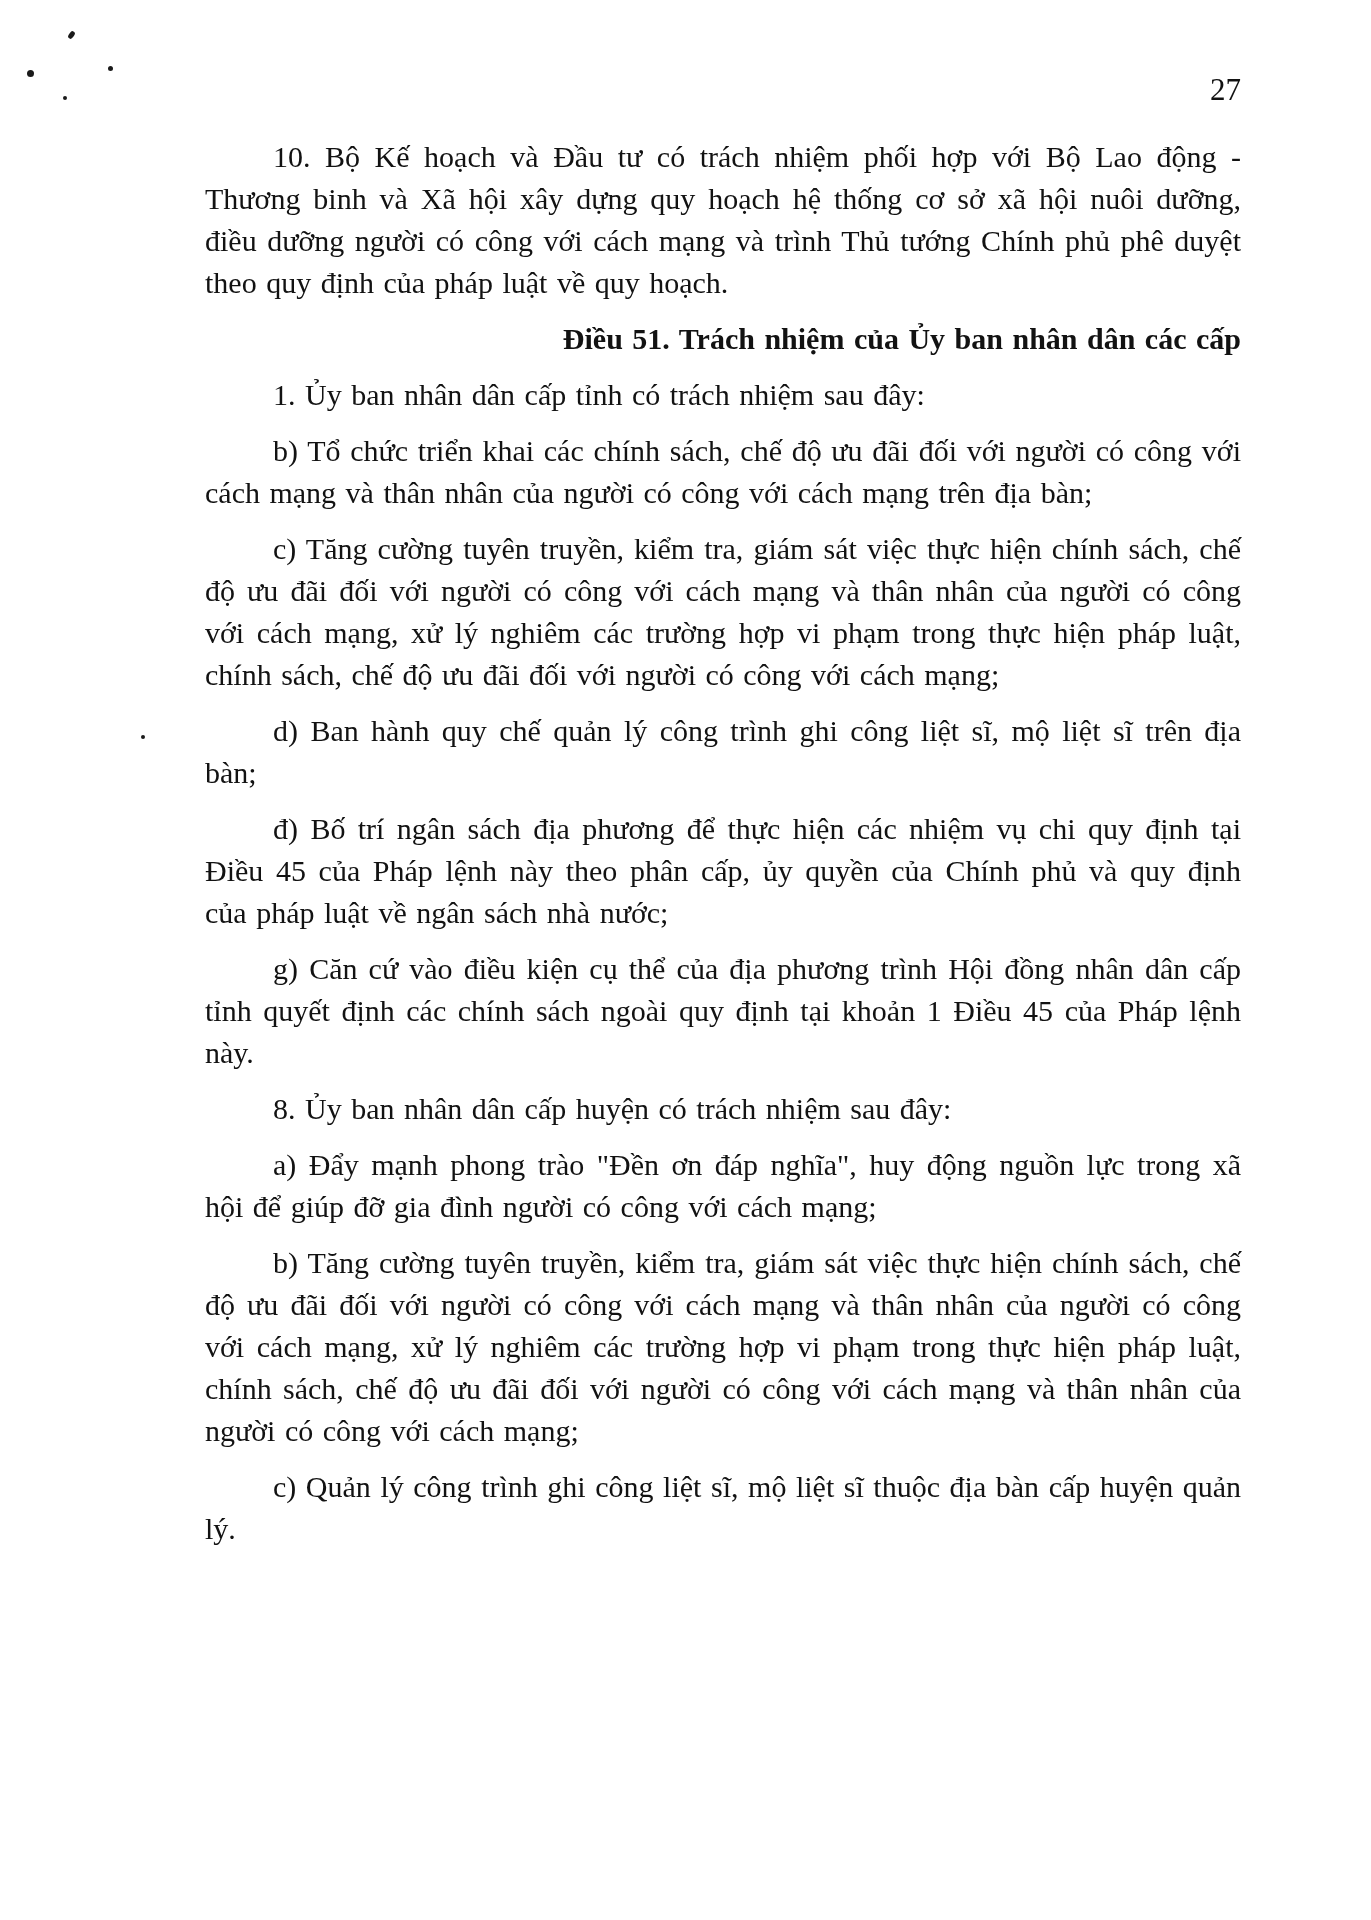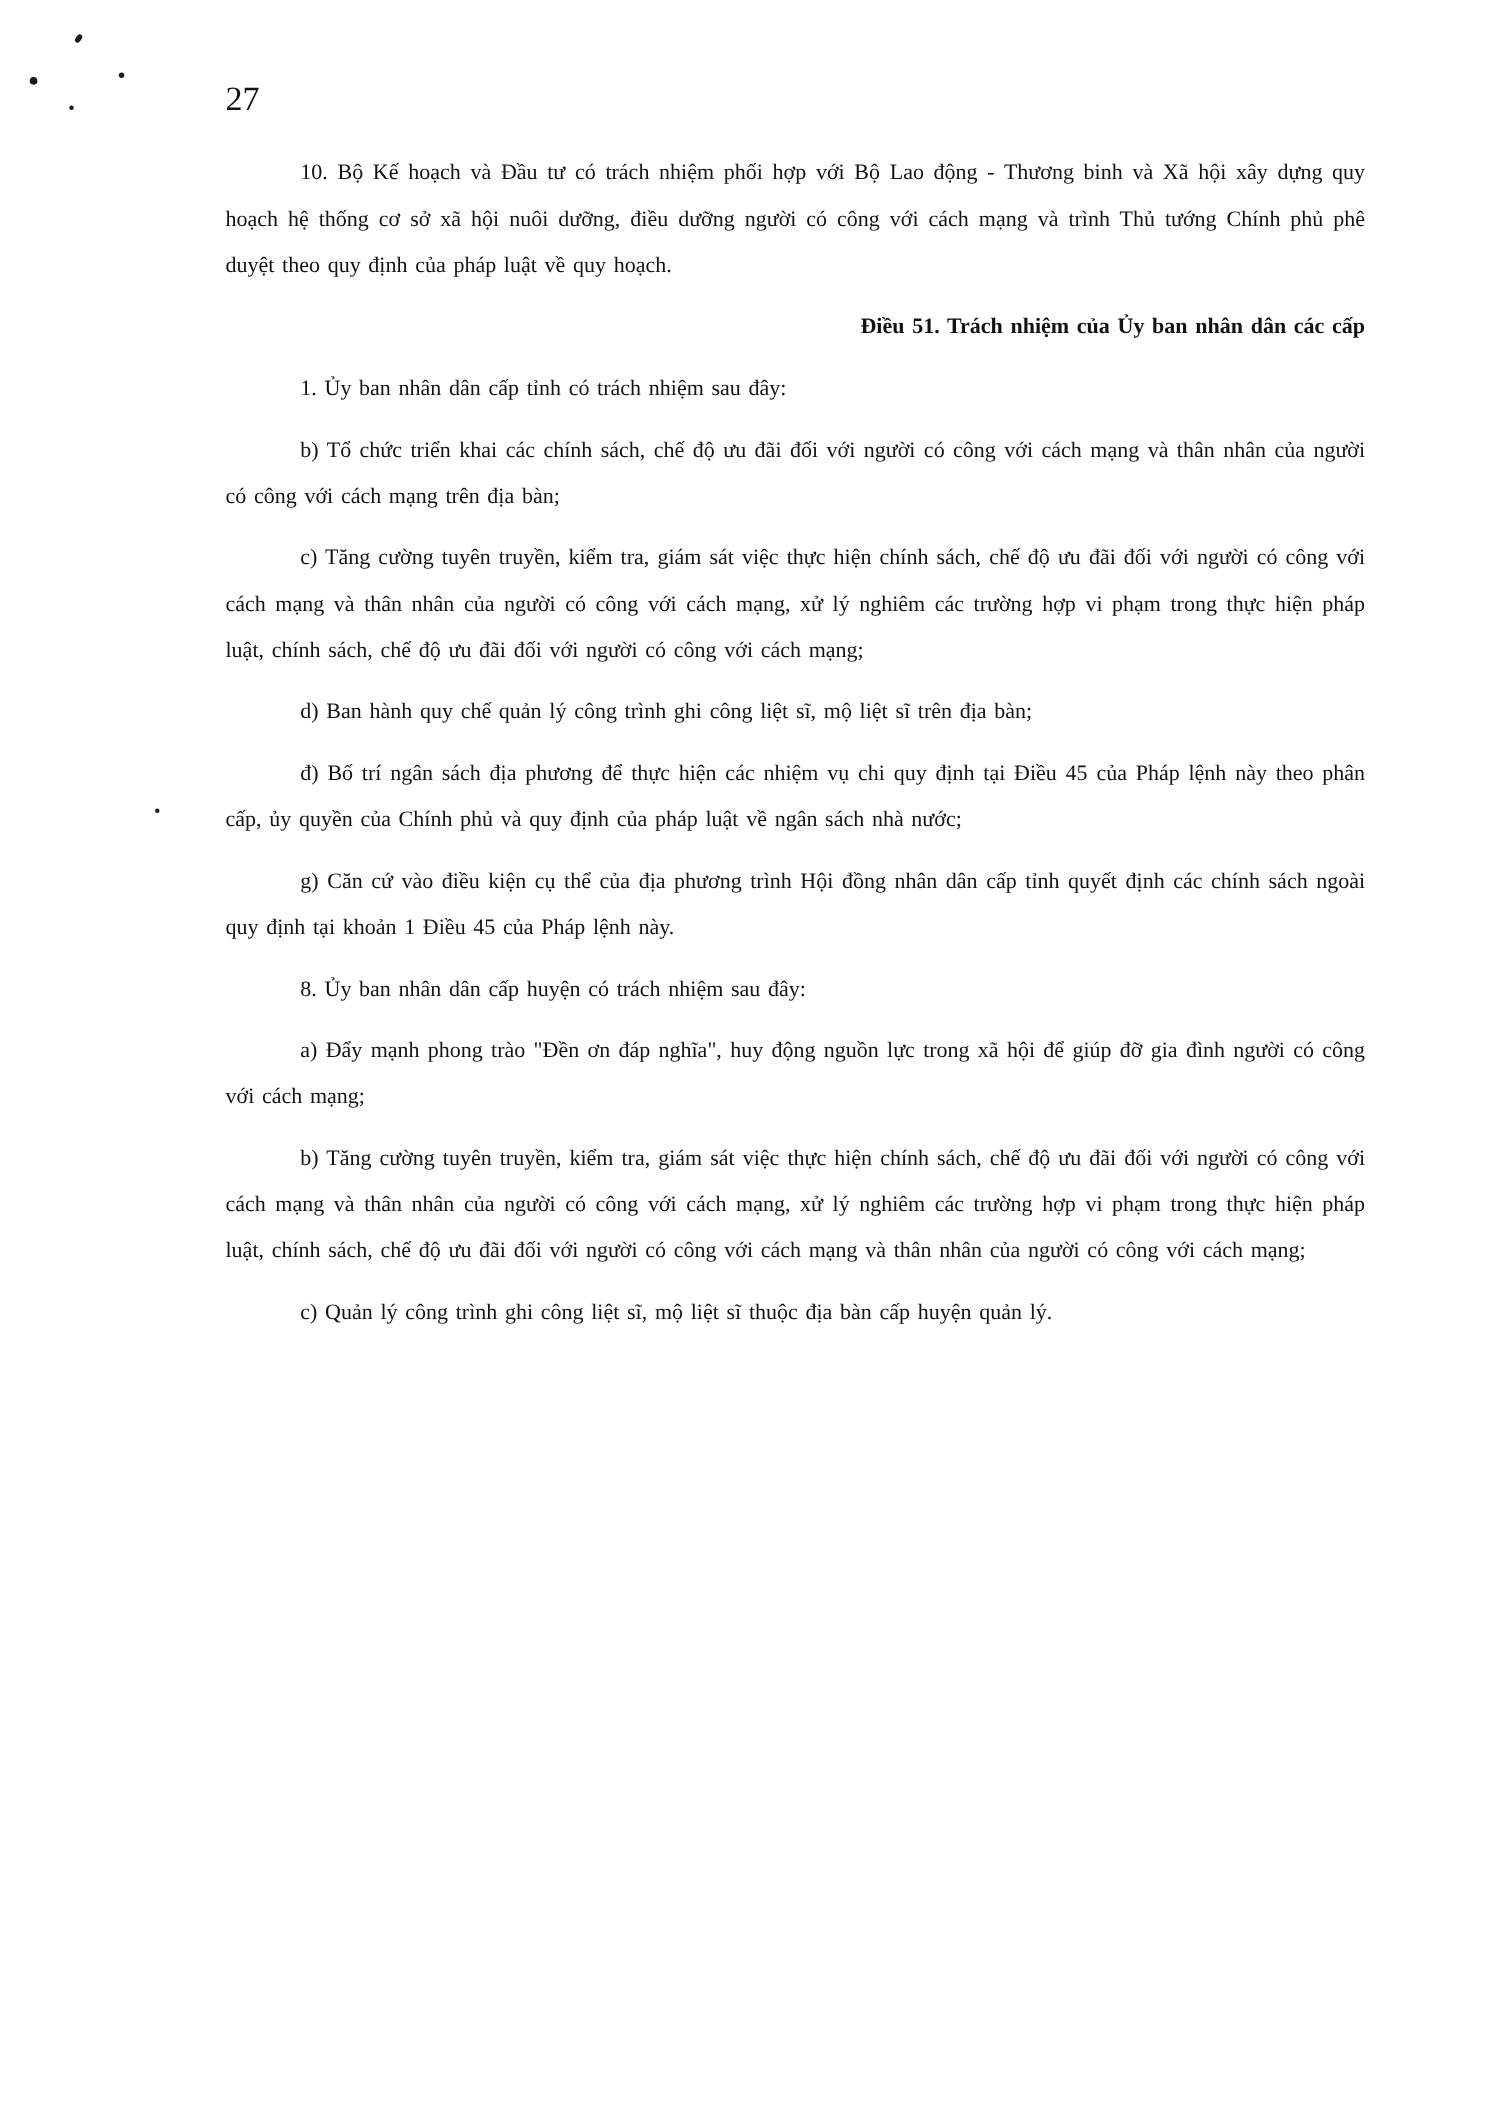--- a/index.html
+++ b/index.html
@@ -17,27 +17,27 @@
     font-family: "Liberation Serif", "DejaVu Serif", serif;
     color: #121212;
   }
   .content {
     position: absolute;
     left: 205px;
     top: 70px;
     width: 1036px;
   }
   .page-number {
-    text-align: left;
+    text-align: right;
     font-size: 31px;
     line-height: 40px;
     margin: 0 0 26px 0;
   }
   p.para {
-    font-size: 20px;
+    font-size: 30px;
     line-height: 42px;
     text-align: justify;
     text-indent: 68px;
     margin: 0 0 14px 0;
     word-spacing: 2px;
   }
   p.para.heading {
     font-weight: bold;
     text-align: right;
   }

